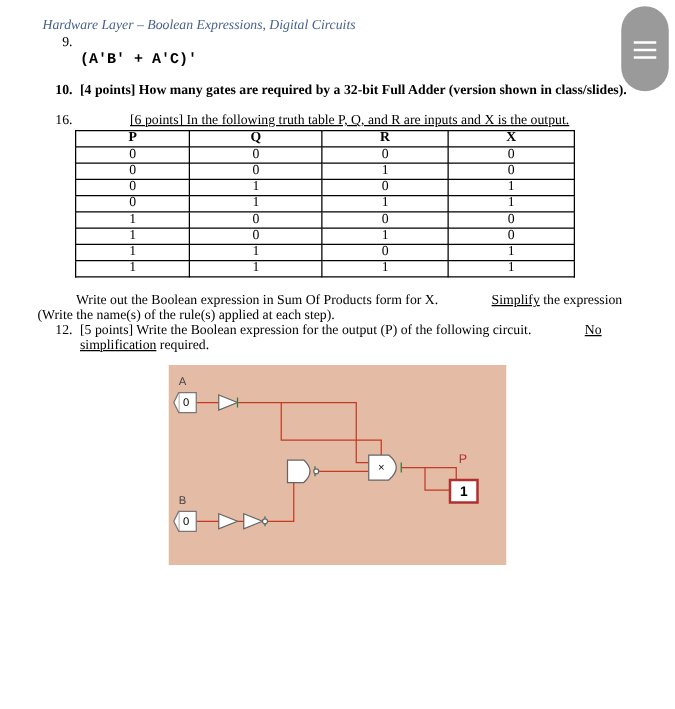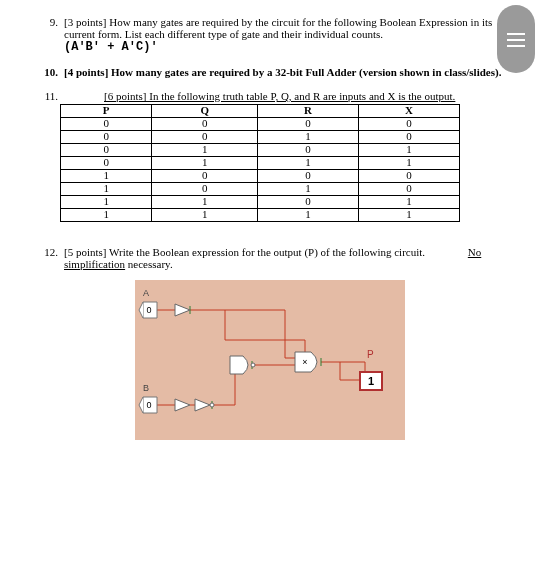--- a/index.html
+++ b/index.html
@@ -108,38 +108,39 @@
     width: 18px;
     height: 2px;
     background: #fff;
   }
 </style>
 </head>
 <body>
 
 <div class="page">
 
+  <div class="section-title">Hardware Layer – Boolean Expressions, Digital Circuits</div>
 
   <div class="q-row">
     <div class="q-num">9.</div>
     <div class="q-body">
-      <span>[3 points] How many gates are required by the circuit for the following Boolean Expression in its current form. List each different type of gate and their individual counts.</span><br>
+      <br>
       <span class="mono">(A'B' + A'C)'</span>
     </div>
   </div>
 
   <div class="q-row" style="margin-top:12px;font-weight:bold;">
     <div class="q-num">10.</div>
     <div class="q-body">
       <span>[4 points] How many gates are required by a 32-bit Full Adder (version shown in class/slides).</span>
     </div>
   </div>
 
   <div class="q-row" style="margin-top:12px;">
-    <div class="q-num">11.</div>
+    <div class="q-num">16.</div>
     <div class="q-body">
       <span class="underline">[6 points] In the following truth table P, Q, and R are inputs and X is the output.</span>
     </div>
   </div>
 
   <table class="truth">
     <thead>
       <tr>
         <th>P</th>
         <th>Q</th>
@@ -192,25 +193,29 @@
         </tr>
         <tr>
           <td>1</td>
           <td>1</td>
           <td>1</td>
           <td>1</td>
         </tr>
       </tbody>
   </table>
 
-
-  <div class="q-row" style="margin-top:24px;">
+  <div class="body-under-q11">
+    <span class="para-indent" style="display:inline-block;"></span>
+    <span style="margin-left:28px;">Write out the Boolean expression in Sum Of Products form for X. </span><span class="underline">Simplify</span><span> the expression (Write the name(s) of the rule(s) applied at each step).</span>
+  </div>
+
+  <div class="q-row" style="margin-top:0;">
     <div class="q-num">12.</div>
     <div class="q-body">
-      <span>[5 points] Write the Boolean expression for the output (P) of the following circuit. </span><span class="underline">No simplification</span><span> necessary.</span>
+      <span>[5 points] Write the Boolean expression for the output (P) of the following circuit. </span><span class="underline">No simplification</span><span> required.</span>
     </div>
   </div>
 
   <div class="circuit">
     <svg viewBox="0 0 270 160" width="270" height="160">
 
       <g stroke="#c23b22" stroke-width="1" fill="none">
 
         <path d="M20 30 L40 30"></path>
 

